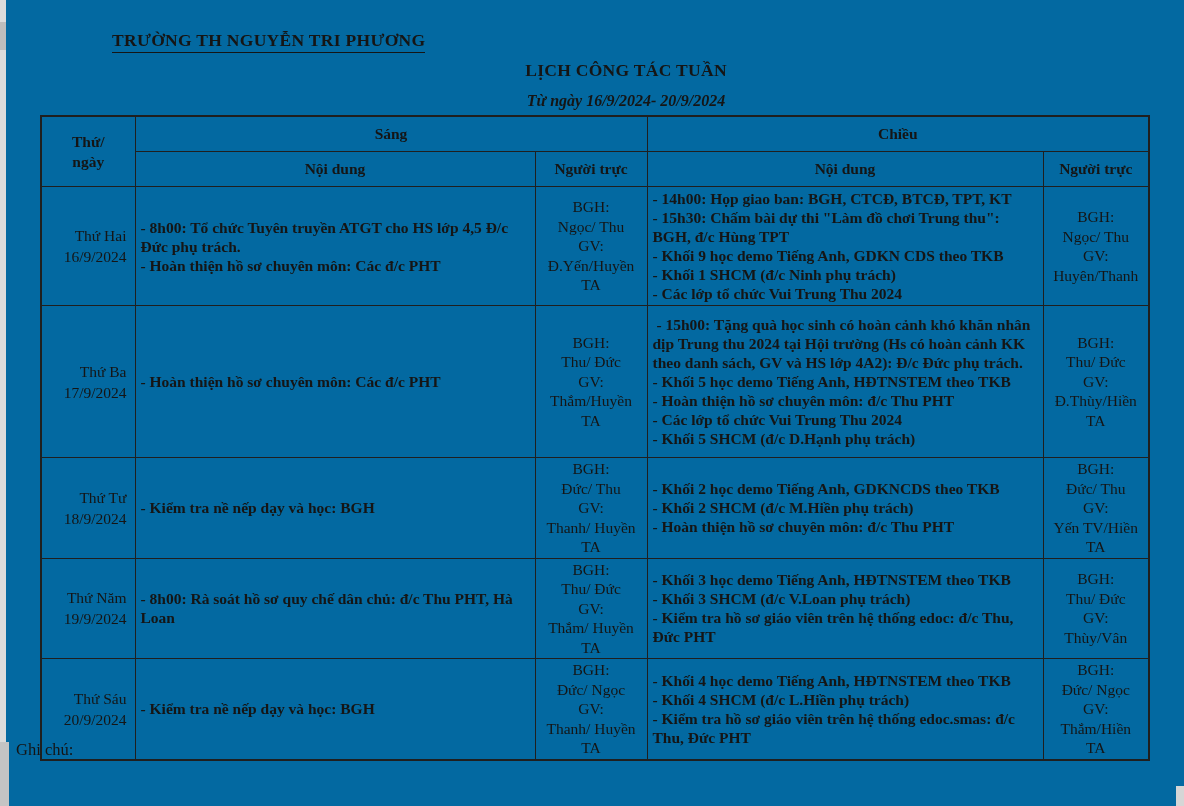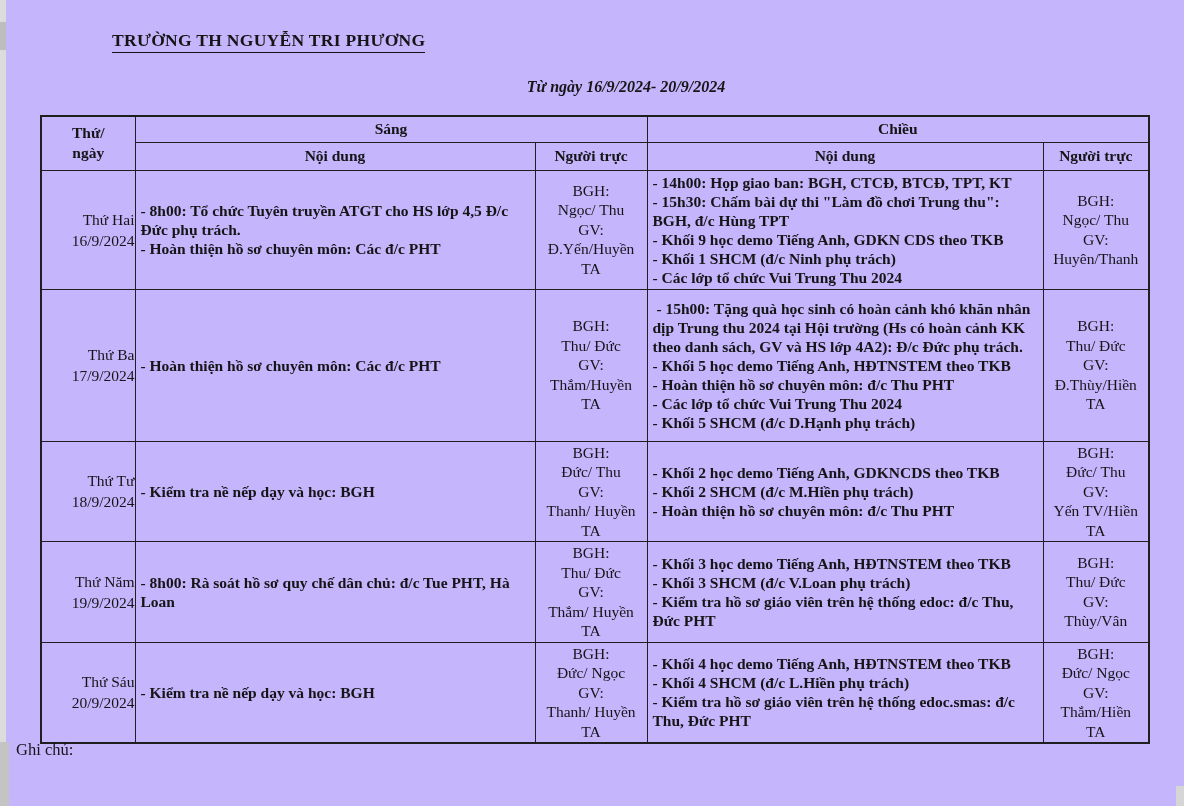--- a/index.html
+++ b/index.html
@@ -1,41 +1,41 @@
 <!DOCTYPE html>
 <html lang="vi"><head>
 <meta charset="utf-8">
 <style>
   html,body{margin:0;padding:0;background:#ffffff;}
   #page{
-    position:relative;width:1184px;height:806px;background:#c4b5fd;
+    position:relative;width:1184px;height:806px;background:#0369a1;
     font-family:"Liberation Serif","DejaVu Serif",serif;color:#151515;overflow:hidden;
   }
   
   .edge-strip{position:absolute;left:0;top:0;width:6px;height:806px;background:#dcdcdc;}
   .edge-dark-top{position:absolute;left:0;top:22px;width:6px;height:28px;background:#bdbdbd;}
   .edge-dark-bottom{position:absolute;left:0;top:742px;width:9px;height:64px;background:#c4c4c4;}
   .edge-right-bottom{position:absolute;left:1176px;top:786px;width:8px;height:20px;background:#d6d6d6;}
 
   .school-name{
     position:absolute;left:112px;top:30px;font-size:17.5px;font-weight:bold;
     letter-spacing:.3px;
   }
   .school-name span{border-bottom:1.5px solid #151515;padding-bottom:2px;}
   .title-block{position:absolute;left:40px;top:60px;width:1108px;text-align:center;padding-left:64px;box-sizing:border-box;}
   .doc-title{font-size:17.5px;font-weight:bold;letter-spacing:.3px;}
-  .doc-subtitle{font-size:16px;font-weight:bold;font-style:italic;margin-top:18px;}
+  .doc-subtitle{font-size:16px;font-weight:bold;font-style:italic;margin-top:11px;}
 
   table.schedule{
     position:absolute;left:40px;top:115px;width:1108px;
     border-collapse:collapse;table-layout:fixed;
     border:2px solid #1f1f1f;
   }
   .schedule th,.schedule td{
-    border:1px solid #1f1f1f;padding:0;vertical-align:middle;
+    border:1px solid #1f1f1f;padding:8px;vertical-align:middle;
     font-size:15.5px;overflow:hidden;
   }
   .schedule th{font-weight:bold;text-align:center;}
   tr.hrow1{height:26px;}
   tr.hrow2{height:28px;}
   tr.r0{height:115px;} tr.r1{height:152px;} tr.r2{height:96px;} tr.r3{height:98px;} tr.r4{height:99px;}
   td.day-cell{text-align:right;line-height:21px;}
   td.content-cell{text-align:left;padding:2px 4px 2px 5px;line-height:19px;font-weight:bold;}
   td.content-cell div{white-space:pre-wrap;}
   td.duty-cell{text-align:center;line-height:19.5px;padding:1px 1px;}
@@ -50,20 +50,21 @@
   <div class="edge-strip"></div>
   <div class="edge-dark-top"></div>
   <div class="edge-dark-bottom"></div>
   <div class="edge-right-bottom"></div>
 
   <div class="school-name">
     <span>TRƯỜNG TH NGUYỄN TRI PHƯƠNG</span>
   </div>
 
   <div class="title-block">
+    <div class="doc-title">LỊCH CÔNG TÁC TUẦN</div>
     <div class="doc-subtitle">Từ ngày 16/9/2024- 20/9/2024</div>
   </div>
 
   <table class="schedule">
     <colgroup>
       <col style="width:94px">
       <col style="width:400px">
       <col style="width:112px">
       <col style="width:396px">
       <col style="width:106px">
@@ -172,21 +173,21 @@
             <div>Yến TV/Hiền</div>
             <div>TA</div>
           </td>
         </tr>
         <tr class="day-row r3">
           <td class="day-cell">
             <div>Thứ Năm</div>
             <div>19/9/2024</div>
           </td>
           <td class="content-cell">
-            <div>- 8h00: Rà soát hồ sơ quy chế dân chủ: đ/c Tue PHT, Hà Loan</div>
+            <div>- 8h00: Rà soát hồ sơ quy chế dân chủ: đ/c Thu PHT, Hà Loan</div>
           </td>
           <td class="duty-cell">
             <div>BGH:</div>
             <div>Thu/ Đức</div>
             <div>GV:</div>
             <div>Thắm/ Huyền</div>
             <div>TA</div>
           </td>
           <td class="content-cell">
             <div>- Khối 3 học demo Tiếng Anh, HĐTNSTEM theo TKB</div>

